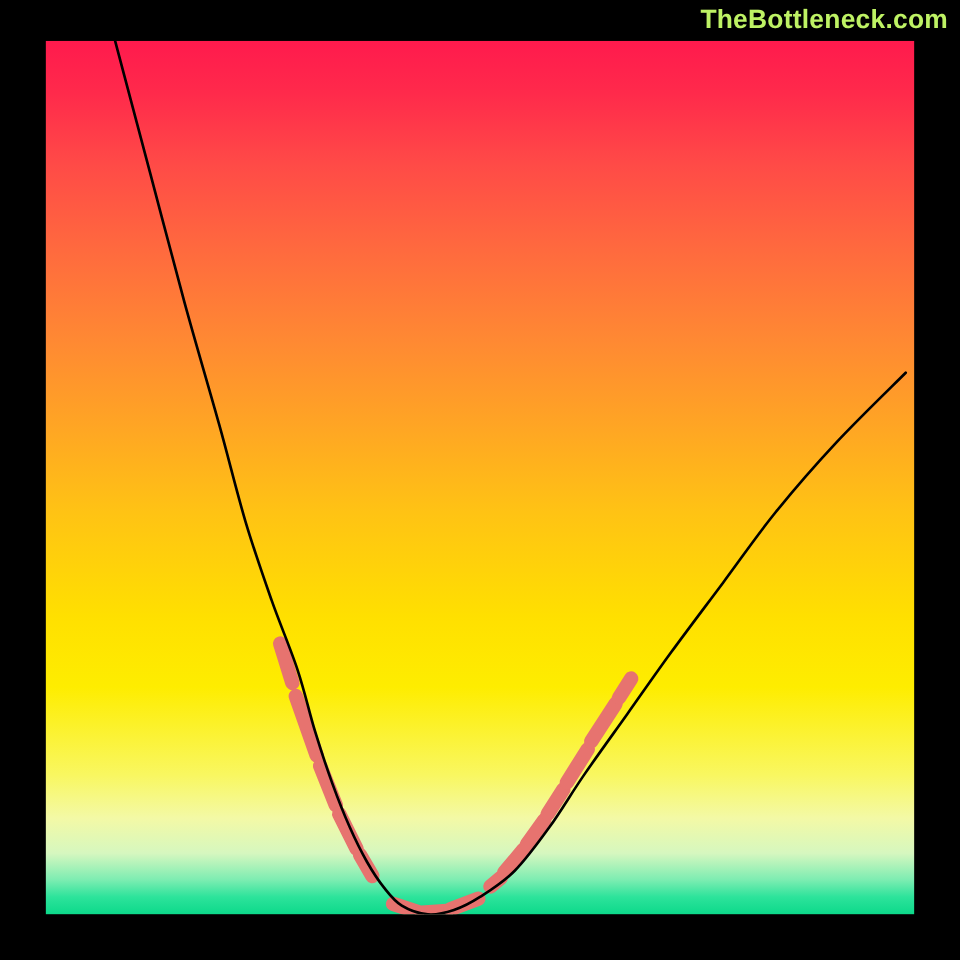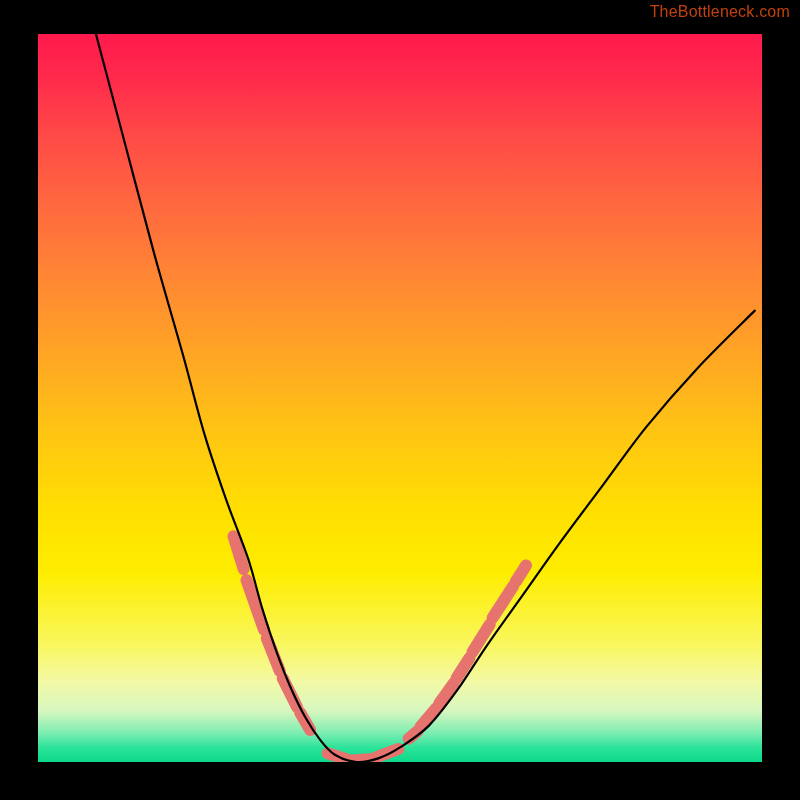--- a/index.html
+++ b/index.html
@@ -8,23 +8,23 @@
     height: 800px;
     background: #000;
     overflow: hidden;
     position: relative;
     font-family: Arial, Helvetica, sans-serif;
   }
   .watermark {
     position: absolute;
     top: 3px;
     right: 10px;
-    color: #c2410c;
-    font-size: 16px;
-    font-weight: 400;
+    color: #bef264;
+    font-size: 22px;
+    font-weight: 700;
     z-index: 10;
     letter-spacing: 0.2px;
   }
   .plot-area {
     position: absolute;
     left: 38px;
     top: 34px;
     width: 724px;
     height: 728px;
     overflow: hidden;

